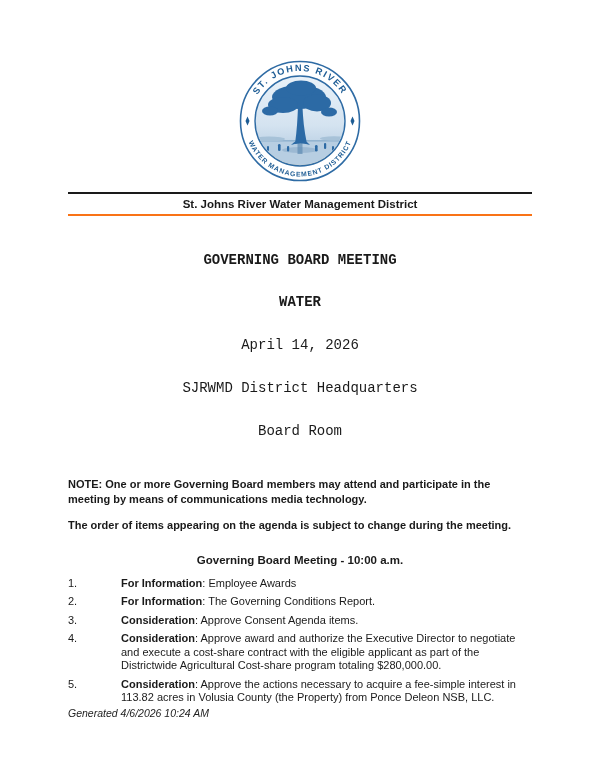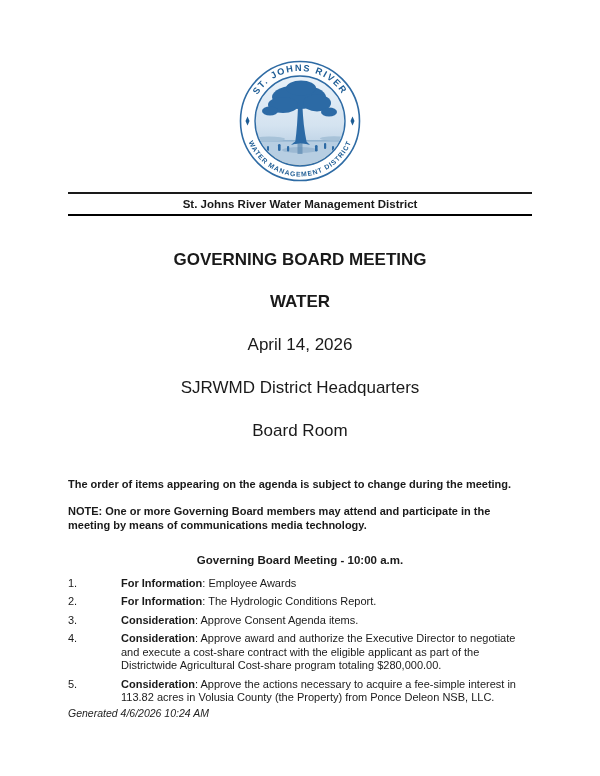--- a/index.html
+++ b/index.html
@@ -12,33 +12,34 @@
     color: #1a1a1a;
     overflow: hidden;
   }
   .logo {
     display: block;
     margin: 60px auto 0 auto;
   }
   .title-bar {
     margin: 10px 68px 0 68px;
     border-top: 2px solid #1a1a1a;
-    border-bottom: 2px solid #000000;
+    border-bottom: 2px solid #f97316;
     padding: 3px 0 3px 0;
     text-align: center;
     font-weight: bold;
     font-size: 11.5px;
     line-height: 14px;
   }
   .meeting-head {
     margin-top: 8px;
     text-align: center;
-    font-size: 17px;
+    font-size: 14px;
     line-height: 14.3px;
     white-space: pre-wrap;
+    font-family: Liberation Mono, monospace;
   }
   .meeting-head .bold { font-weight: bold; }
   .content { margin: 0 68px; }
   .notice {
     margin: 10px 0 0 0;
     font-weight: bold;
     font-size: 11px;
     line-height: 14.6px;
   }
   .notice + .notice { margin-top: 12px; }
@@ -133,34 +134,34 @@
 
   <div class="meeting-head">
     <div class="bold">GOVERNING BOARD MEETING</div>
     <div class="bold">WATER</div>
     <div>April 14, 2026</div>
     <div>SJRWMD District Headquarters</div>
     <div>Board Room</div>
   </div>
 
   <div class="content">
+    <p class="notice">NOTE: One or more Governing Board members may attend and participate in the meeting by means of communications media technology.</p>
     <p class="notice">The order of items appearing on the agenda is subject to change during the meeting.</p>
-    <p class="notice">NOTE: One or more Governing Board members may attend and participate in the meeting by means of communications media technology.</p>
 
     <section class="section">
       <h2 class="section-heading">Governing Board Meeting - 10:00 a.m.</h2>
       <div class="items">
     <div class="item">
       <span class="item-num">1.</span>
       <span class="item-body"><b class="item-label">For Information</b><span>: </span><span>Employee Awards</span></span>
     </div>
 
     <div class="item">
       <span class="item-num">2.</span>
-      <span class="item-body"><b class="item-label">For Information</b><span>: </span><span>The Hydrologic Conditions Report.</span></span>
+      <span class="item-body"><b class="item-label">For Information</b><span>: </span><span>The Governing Conditions Report.</span></span>
     </div>
 
     <div class="item">
       <span class="item-num">3.</span>
       <span class="item-body"><b class="item-label">Consideration</b><span>: </span><span>Approve Consent Agenda items.</span></span>
     </div>
 
     <div class="item">
       <span class="item-num">4.</span>
       <span class="item-body"><b class="item-label">Consideration</b><span>: </span><span>Approve award and authorize the Executive Director to negotiate and execute a cost-share contract with the eligible applicant as part of the Districtwide Agricultural Cost-share program totaling $280,000.00.</span></span>

